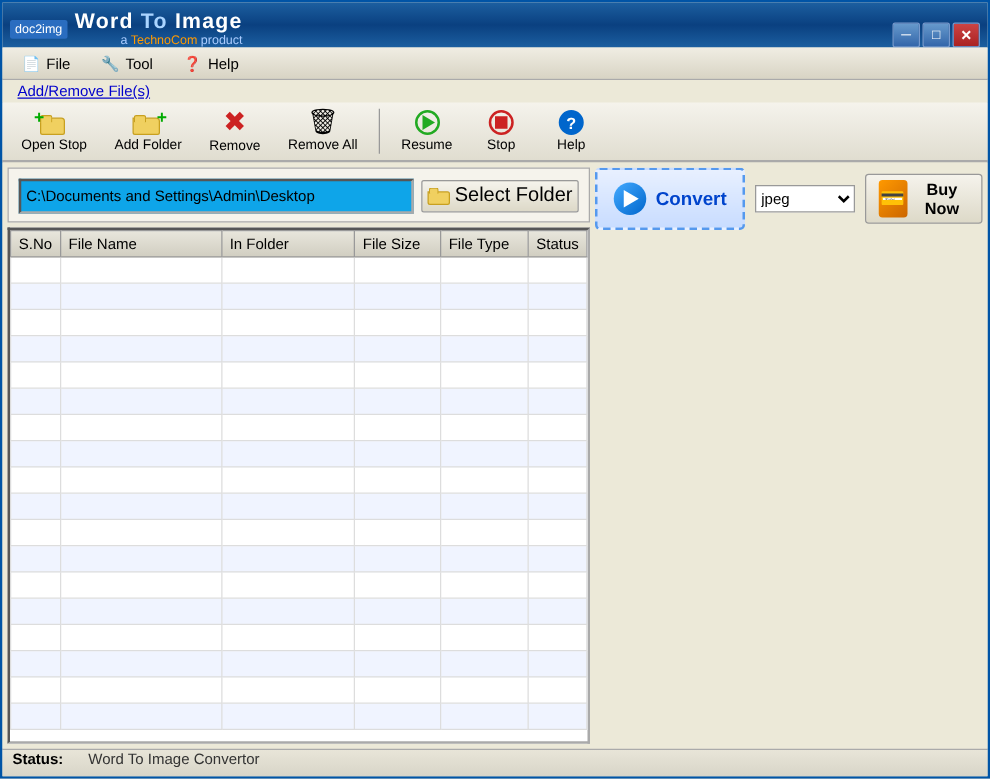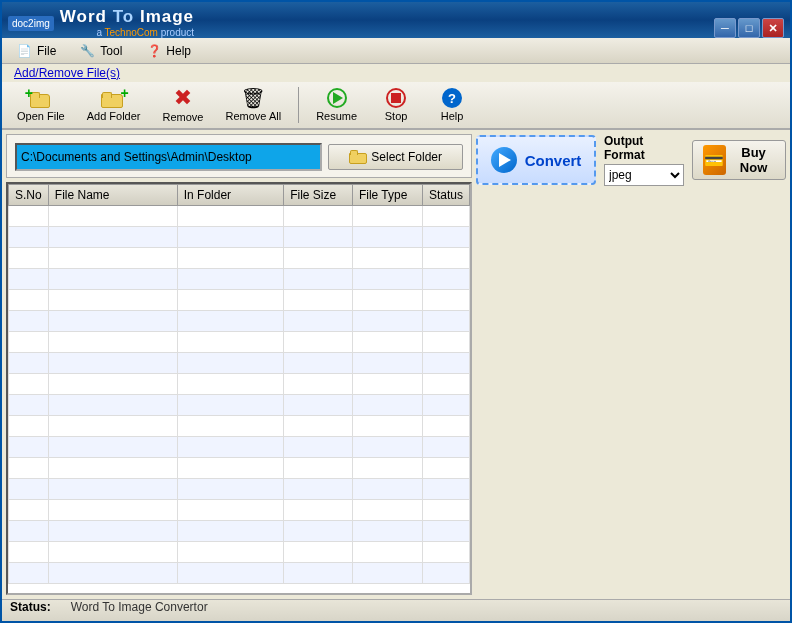--- a/index.html
+++ b/index.html
@@ -262,26 +262,26 @@
       background: #0ea5e9;
       padding: 12px 4px;
       font-size: 12px;
       color: #000;
     }
 
     .select-folder-btn {
       display: flex;
       align-items: center;
       gap: 4px;
-      padding: 2px 20px;
+      padding: 2px 4px;
       cursor: pointer;
       background: linear-gradient(to bottom, #f5f3ec, #ddd9c8);
       border: 1px solid #999;
       border-radius: 2px;
-      font-size: 12px;
+      font-size: 16px;
       height: 26px;
     }
 
     
     .file-table-container {
       flex: 1;
       border: 2px inset #aaa;
       background: white;
       overflow: auto;
     }
@@ -490,21 +490,21 @@
   </div>
 
   <div class="toolbar">
     <button class="tool-btn">
       <div style="position:relative; width:26px; height:22px;">
 
         <div style="position:absolute; bottom:0; left:2px; width:20px; height:14px; background:#f0d060; border:1.5px solid #c8a020; border-radius:0 3px 2px 2px;"></div>
         <div style="position:absolute; top:4px; left:2px; width:10px; height:6px; background:#f0d060; border:1.5px solid #c8a020; border-radius:2px 2px 0 0; border-bottom:none;"></div>
         <div style="position:absolute; top:-2px; left:-3px; color:#00aa00; font-size:14px; font-weight:bold; line-height:1;">+</div>
       </div>
-      <span>Open File</span>
+      <span>Open Stop</span>
     </button>
 
     <button class="tool-btn">
       <div style="position:relative; width:26px; height:22px;">
         <div style="position:absolute; bottom:0; left:0; width:22px; height:14px; background:#f0d060; border:1.5px solid #c8a020; border-radius:0 3px 2px 2px;"></div>
         <div style="position:absolute; top:4px; left:1px; width:10px; height:6px; background:#f0d060; border:1.5px solid #c8a020; border-radius:2px 2px 0 0; border-bottom:none;"></div>
         <div style="position:absolute; top:-2px; right:-2px; color:#00aa00; font-size:14px; font-weight:bold; line-height:1;">+</div>
       </div>
       <span>Add Folder</span>
     </button>
@@ -724,21 +724,20 @@
     <div class="right-panel">
       <div class="convert-row">
         <button class="convert-btn">
           <div class="convert-play-circle">
             <div class="convert-play-triangle"></div>
           </div>
           <span>Convert</span>
         </button>
 
         <div class="output-format-group">
-          <span class="output-format-label">Output Format</span>
           <select class="output-format-select">
             <option value="jpeg">jpeg</option>
             <option value="png">png</option>
             <option value="bmp">bmp</option>
             <option value="tiff">tiff</option>
             <option value="gif">gif</option>
           </select>
         </div>
 
         <button class="buy-now-btn">

